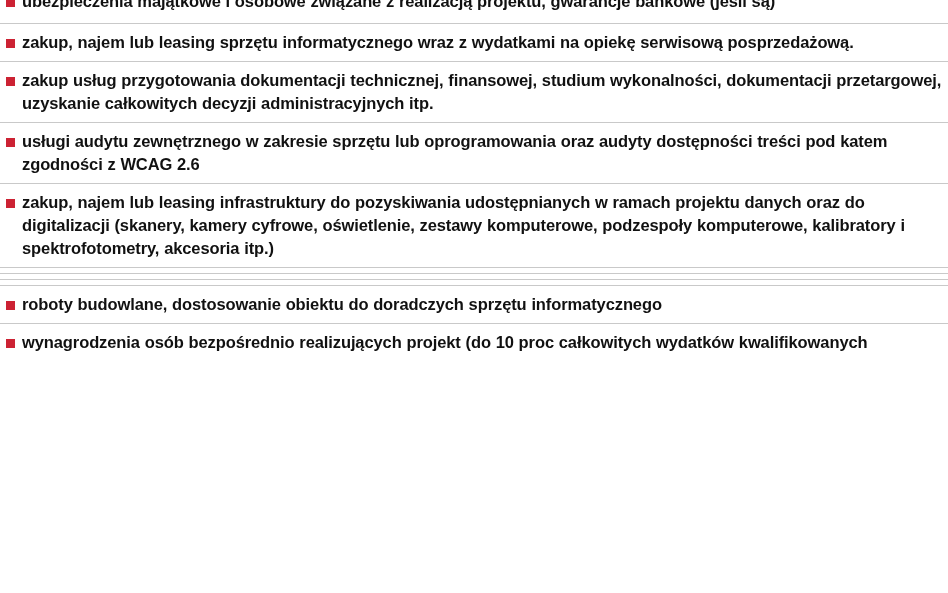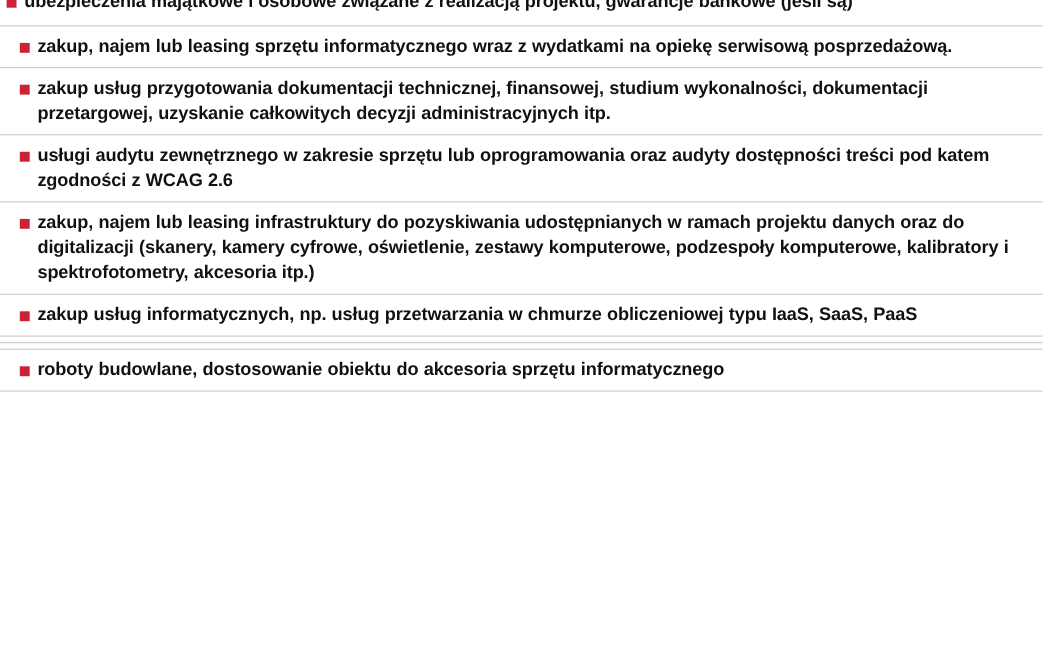--- a/index.html
+++ b/index.html
@@ -53,21 +53,20 @@
     word-spacing: 0.3px;
   }
   .divider {
     height: 1px;
     background: #c9c9c9;
     margin: 5px 0 5px 0;
   }
   .item-block {
     padding-top: 2px;
     padding-bottom: 2px;
-    margin-left: 12px;
   }
   .last-clipped {
     height: 20px;
     overflow: hidden;
   }
 </style>
 </head>
 <body>
 
 <div id="doc">
@@ -105,34 +104,34 @@
   <div class="divider"></div>
 
   <div class="item-block">
     <div class="bullet-row">
       <span class="sq"></span>
       <span class="txt">zakup, najem lub leasing infrastruktury do pozyskiwania udostępnianych w ramach projektu danych oraz do digitalizacji (skanery, kamery cyfrowe, oświetlenie, zestawy komputerowe, podzespoły komputerowe, kalibratory i spektrofotometry, akcesoria itp.)</span>
     </div>
   </div>
   <div class="divider"></div>
 
-  <div class="item-block">
-    <div class="bullet-row">
-      <span class="sq"></span>
-      <span class="txt">zakup usług informatycznych, np. usług przetwarzania w chmurze obliczeniowej typu IaaS, SaaS, PaaS</span>
-    </div>
-  </div>
   <div class="divider"></div>
 
   <div class="divider"></div>
 
   <div class="divider"></div>
 
   <div class="item-block">
     <div class="bullet-row">
       <span class="sq"></span>
-      <span class="txt">roboty budowlane, dostosowanie obiektu do akcesoria sprzętu informatycznego</span>
+      <span class="txt">roboty budowlane, dostosowanie obiektu do doradczych sprzętu informatycznego</span>
     </div>
   </div>
   <div class="divider"></div>
 
+  <div class="item-block last-clipped">
+    <div class="bullet-row">
+      <span class="sq"></span>
+      <span class="txt">wynagrodzenia osób bezpośrednio realizujących projekt (do 10 proc całkowitych wydatków kwalifikowanych</span>
+    </div>
+  </div>
 
 </div>
 
 </body></html>

